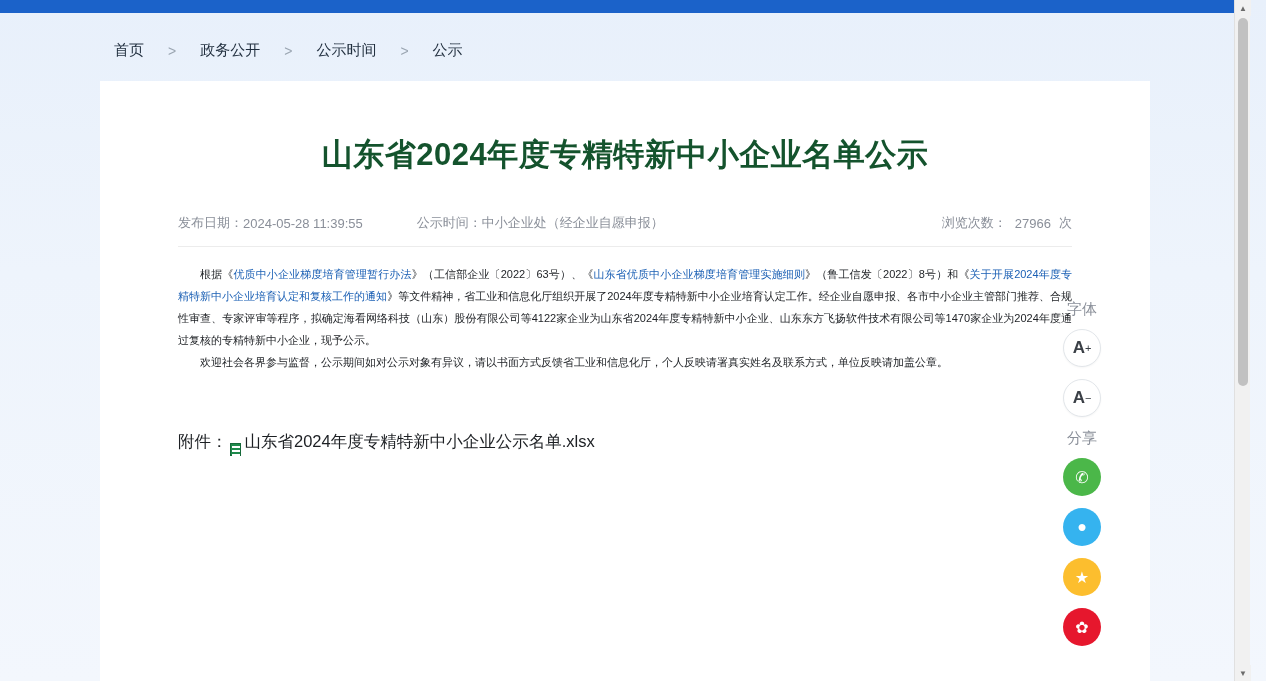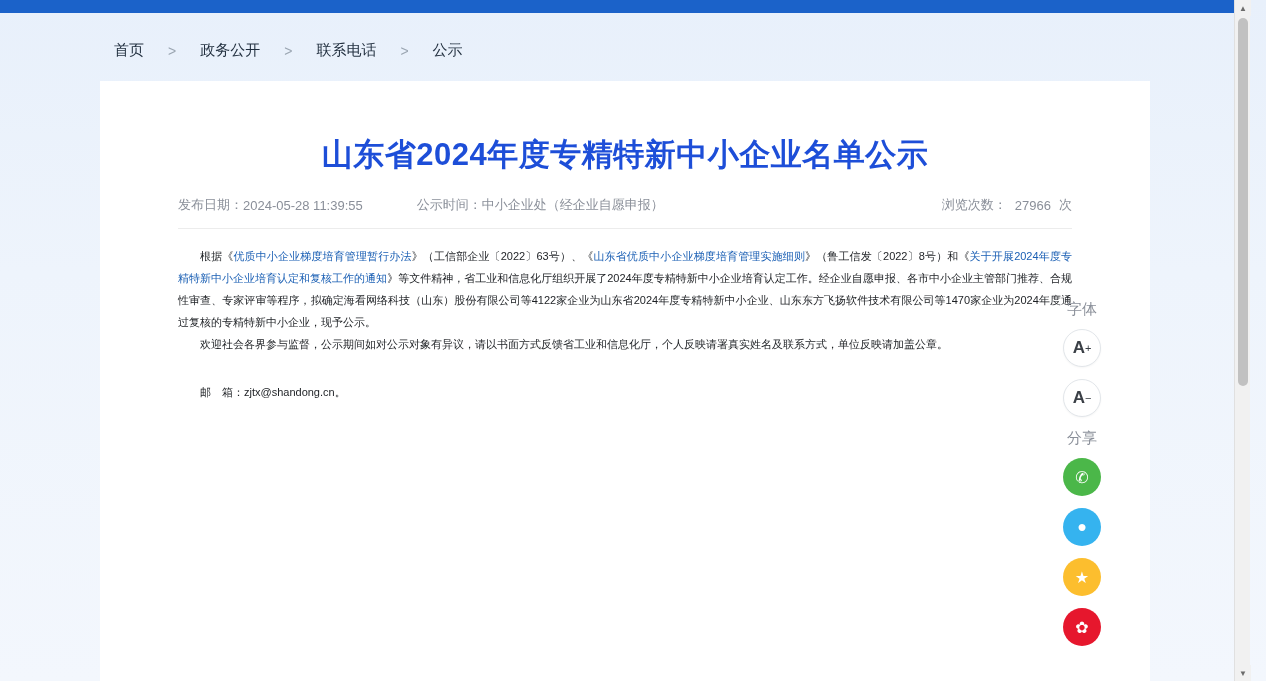--- a/index.html
+++ b/index.html
@@ -51,27 +51,27 @@
     width: 1050px;
     background: #ffffff;
     min-height: 600px;
     padding: 38px 52px 20px 52px;
     position: relative;
   }
   #article-title {
     text-align: center;
     font-size: 31px;
     font-weight: bold;
-    color: #1d4ed8;
+    color: #14532d;
     letter-spacing: 0.5px;
     margin: 14px 0 0 0;
     line-height: 1.4;
   }
   #meta-row {
-    margin-top: 20px;
+    margin-top: 38px;
     display: flex;
     align-items: center;
     font-size: 13px;
     color: #8a8f99;
     padding: 0 26px 0 26px;
   }
   #meta-row .meta-item { white-space: nowrap; }
   #meta-row .meta-gap { width: 54px; }
   #meta-row .spacer { flex: 1; }
   #meta-row .views-count { color: #8a8f99; padding: 0 8px; }
@@ -197,21 +197,21 @@
 
 <div id="page">
 
   <div id="top-bar"></div>
 
   <nav id="breadcrumb">
     <a class="crumb" href="#">首页</a>
     <span class="sep">&gt;</span>
     <a class="crumb" href="#">政务公开</a>
     <span class="sep">&gt;</span>
-    <a class="crumb" href="#">联系电话</a>
+    <a class="crumb" href="#">公示时间</a>
     <span class="sep">&gt;</span>
     <a class="crumb" href="#">公示</a>
   </nav>
 
   <article id="article-card">
 
     <h1 id="article-title">山东省2024年度专精特新中小企业名单公示</h1>
 
     <div id="meta-row">
       <span class="meta-item">发布日期：</span>
@@ -230,25 +230,29 @@
     <div id="article-body">
 
       <p class="indent">
         <span>根据《</span><a class="inline-link" href="#">优质中小企业梯度培育管理暂行办法</a><span>》（工信部企业〔2022〕63号）、《</span><a class="inline-link" href="#">山东省优质中小企业梯度培育管理实施细则</a><span>》（鲁工信发〔2022〕8号）和《</span><a class="inline-link" href="#">关于开展2024年度专精特新中小企业培育认定和复核工作的通知</a><span>》等文件精神，省工业和信息化厅组织开展了2024年度专精特新中小企业培育认定工作。经企业自愿申报、各市中小企业主管部门推荐、合规性审查、专家评审等程序，拟确定海看网络科技（山东）股份有限公司等4122家企业为山东省2024年度专精特新中小企业、山东东方飞扬软件技术有限公司等1470家企业为2024年度通过复核的专精特新中小企业，现予公示。</span>
       </p>
 
       <p class="indent">欢迎社会各界参与监督，公示期间如对公示对象有异议，请以书面方式反馈省工业和信息化厅，个人反映请署真实姓名及联系方式，单位反映请加盖公章。</p>
 
       <div class="blank-line"></div>
 
-      <p class="indent">邮　箱：zjtx@shandong.cn。</p>
 
       <div class="blank-line"></div>
     </div>
 
+    <div id="attach-row">
+      <span>附件：</span>
+      <span class="xls-icon"></span>
+      <a class="attach-link" href="#" style="color:#1c1f23;text-decoration:none;">山东省2024年度专精特新中小企业公示名单.xlsx</a>
+    </div>
 
   </article>
 
   <div id="side-tools">
     <div class="tool-label">字体</div>
     <div class="round-btn">
       <span>A</span>
         <sup>+</sup>
     </div>
     <div class="round-btn">

